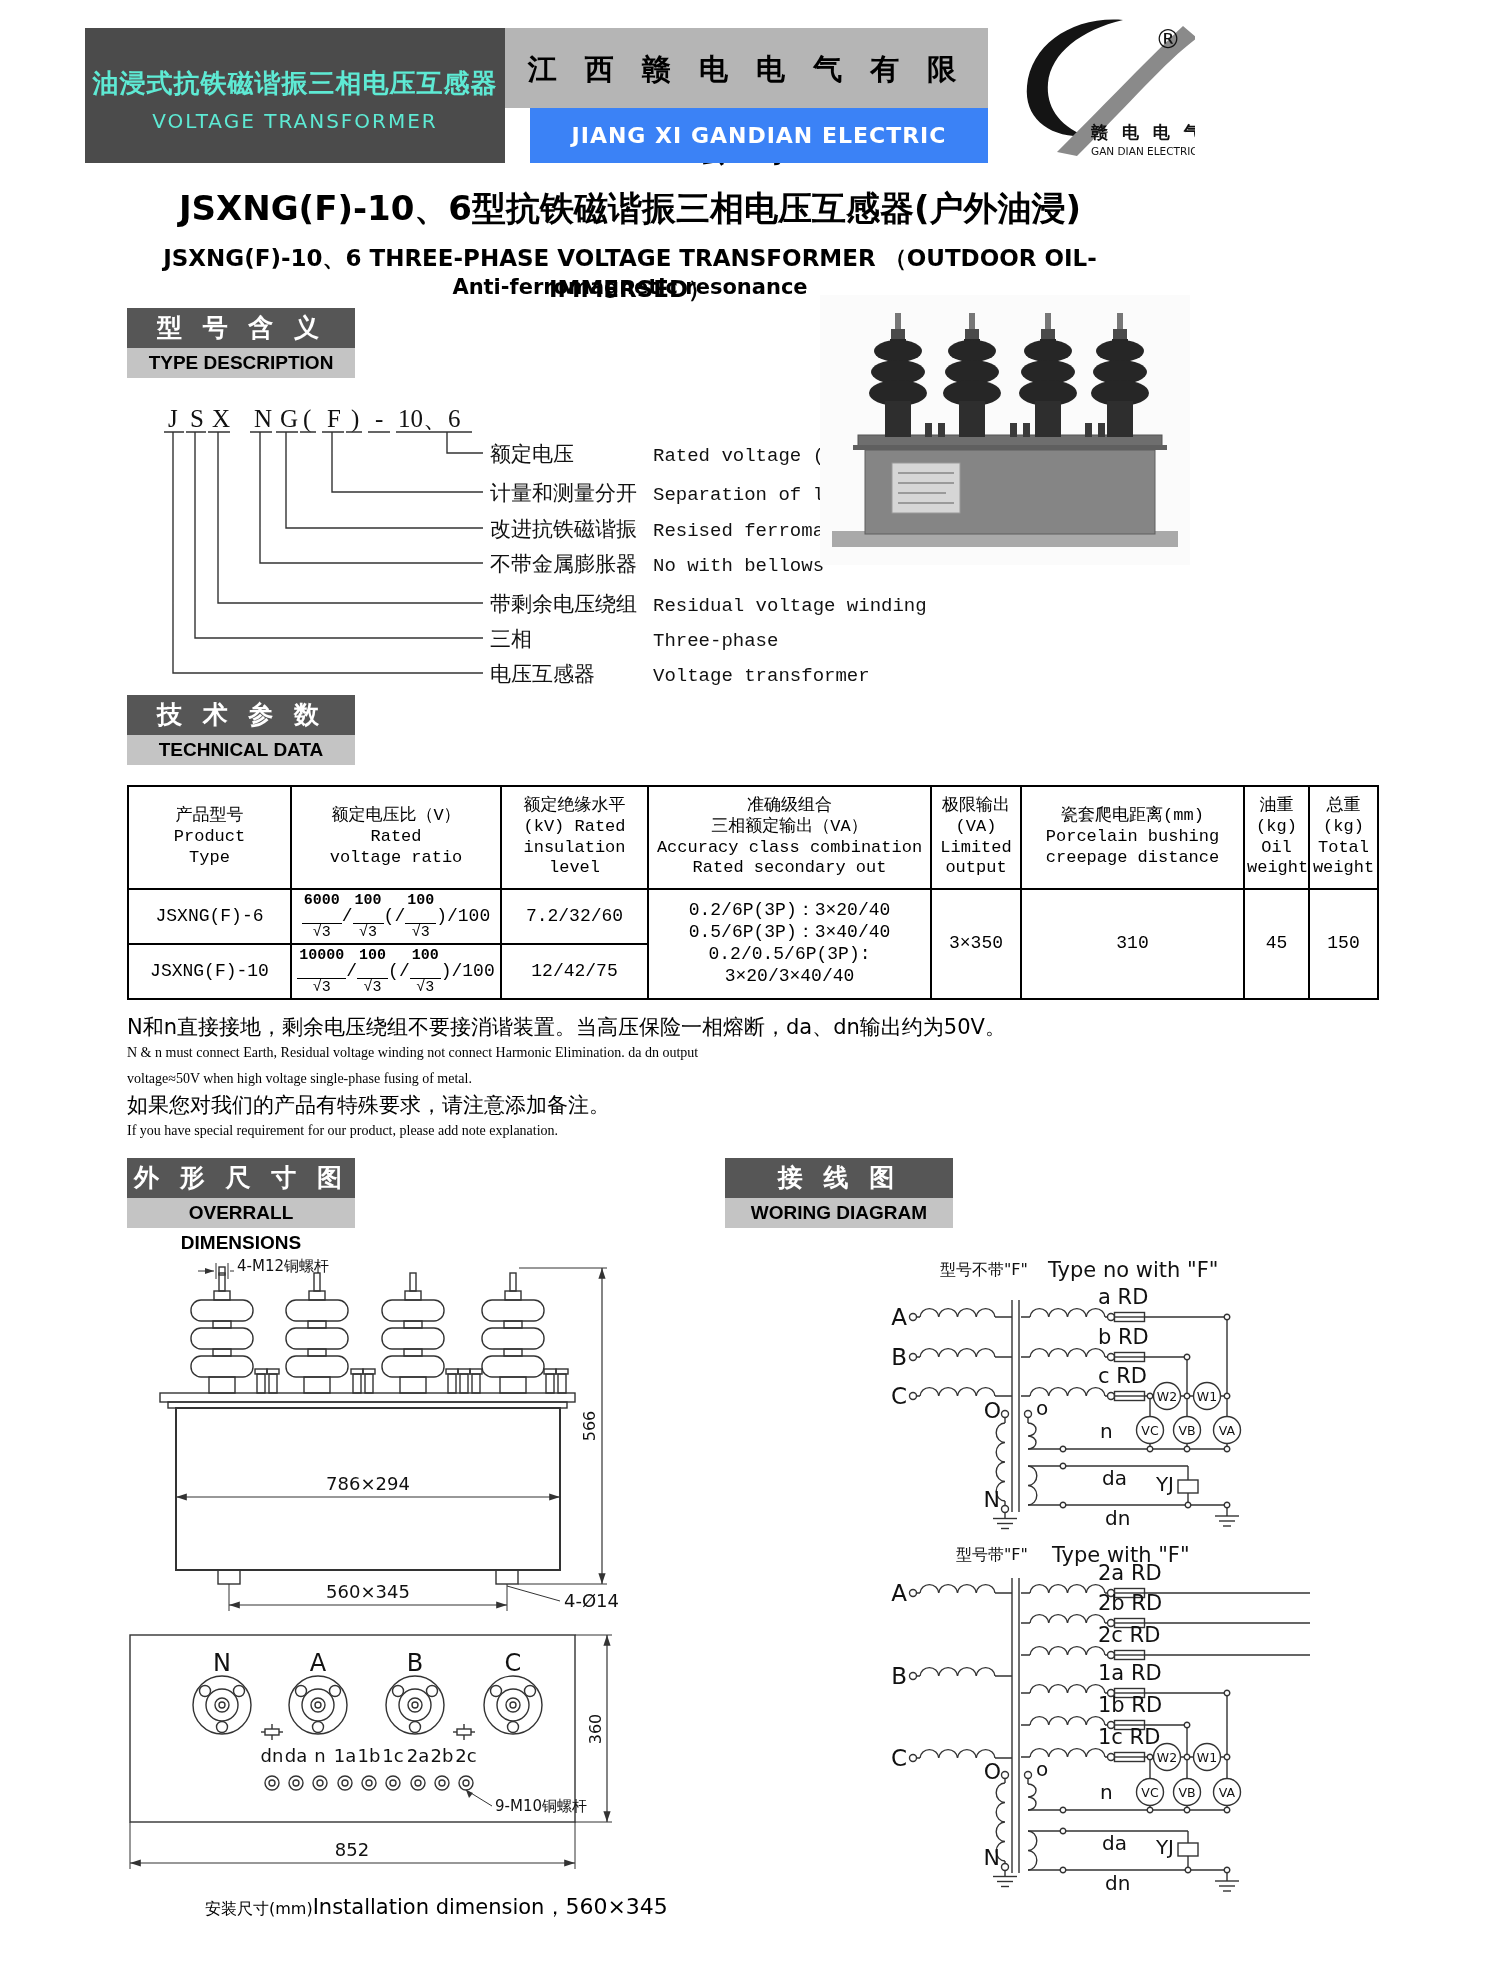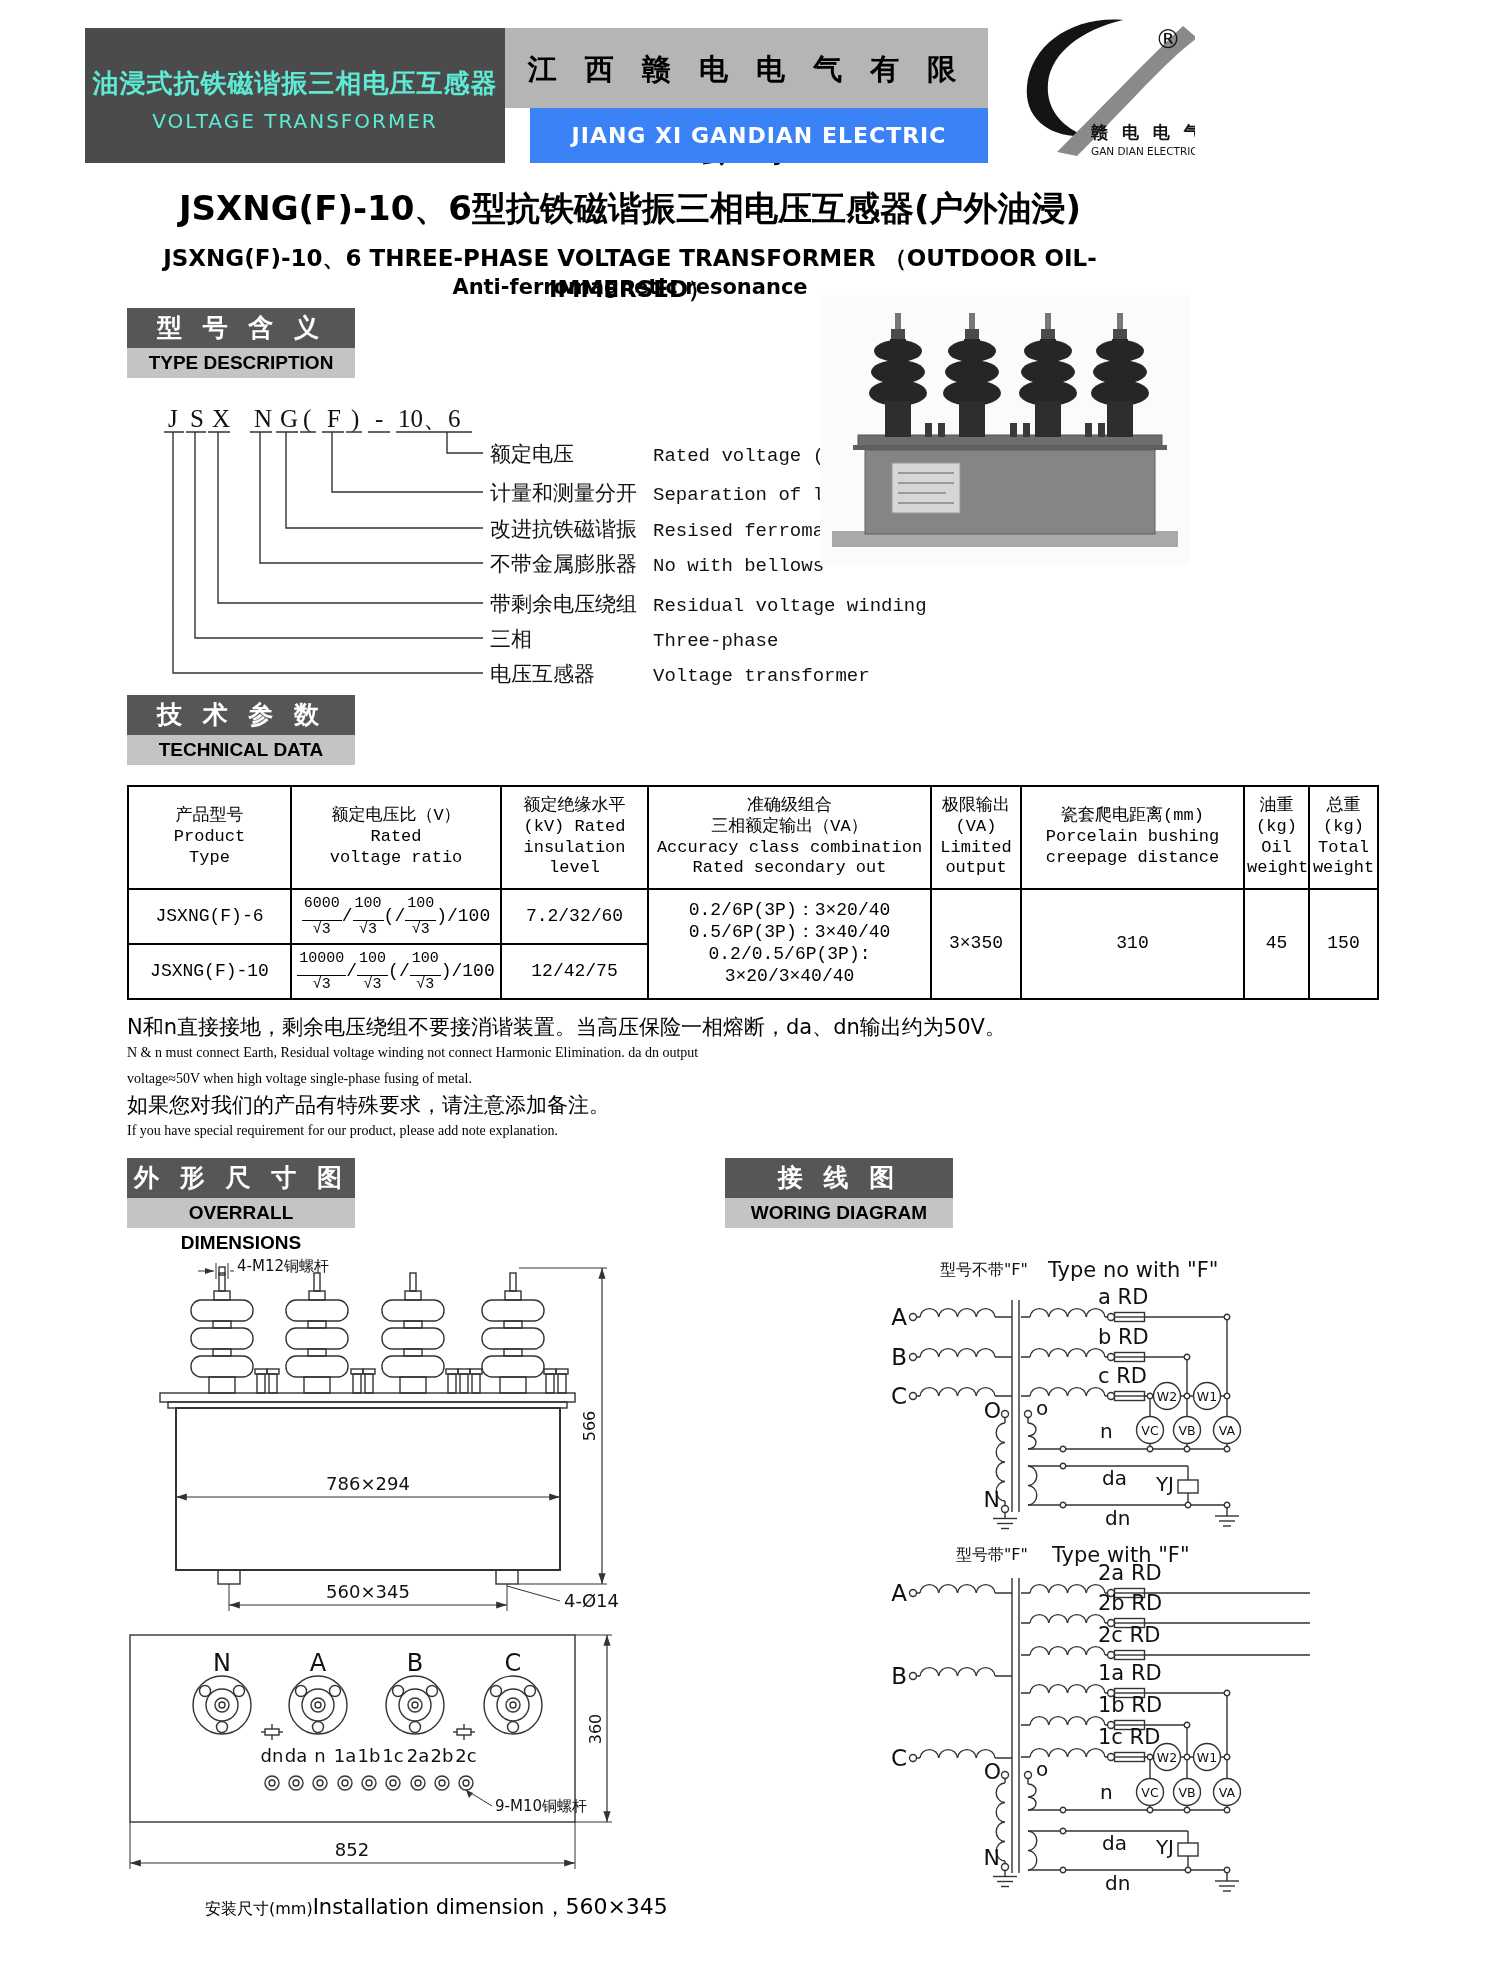--- a/index.html
+++ b/index.html
@@ -33,21 +33,21 @@
   
   table.tech{position:absolute;left:127px;top:785px;width:1250px;border-collapse:collapse;
              table-layout:fixed;font-size:17px}
   .tech th,.tech td{border:2px solid #000;text-align:center;vertical-align:middle;
              padding:2px;white-space:pre-line;line-height:1.22;font-weight:normal}
   .tech thead tr{height:103px}
   .tech tbody tr{height:55px}
   .tech td{font-size:18px}
   .fr{display:inline-flex;flex-direction:column;align-items:center;line-height:1;
       vertical-align:middle;font-size:15px}
-  .fr b{font-weight:normal;border-bottom:1.5px solid #000;padding:0 2px 9px}
+  .fr b{font-weight:bold;border-bottom:1.5px solid #000;padding:0 2px 15px}
   .fr span{padding-top:1px}
   .ratio{font-size:16px}
 
   
   .notes{left:127px;top:1014px;width:1280px;line-height:26px}
   .notes .nzh{font-size:21px}
   .notes .nen{font-size:14px;font-family:Liberation Serif, serif}
 
   
   svg text{fill:#111;font-family:"DejaVu Sans",sans-serif}

